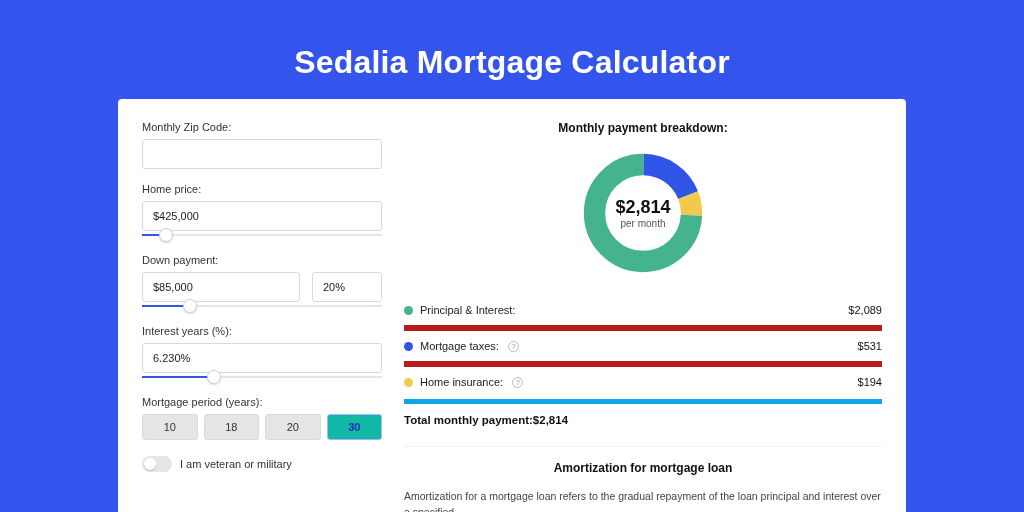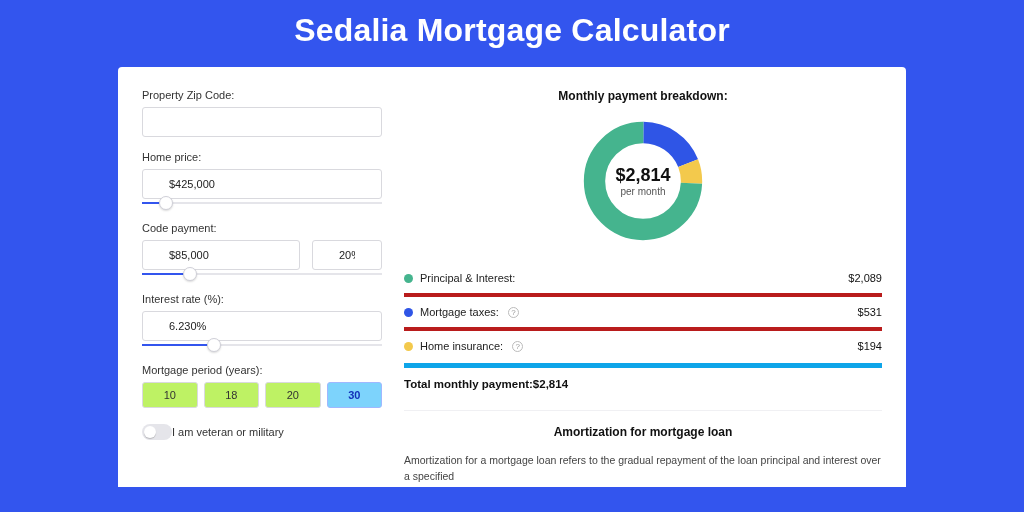--- a/index.html
+++ b/index.html
@@ -8,21 +8,21 @@
     background: #3355ee;
     width: 1024px;
     height: 512px;
     overflow: hidden;
   }
   .page-title {
     text-align: center;
     color: #fff;
     font-size: 32px;
     font-weight: 700;
-    padding: 12px 0 18px;
+    padding: 44px 0 18px;
     letter-spacing: 0.2px;
   }
   .app {
     width: 788px;
     margin: 0 auto;
     background: #fff;
     border-radius: 4px 4px 0 0;
     min-height: 420px;
     padding: 22px 24px 0;
     display: flex;
@@ -35,21 +35,21 @@
     color: #333;
     margin-bottom: 6px;
     display: block;
   }
   .field-block { margin-bottom: 14px; }
   .text-input {
     width: 100%;
     height: 30px;
     border: 1px solid #d9d9de;
     border-radius: 3px;
-    padding: 0 26px;
+    padding: 0 10px;
     font-size: 11px;
     color: #222;
   }
   .row2 { display: flex; gap: 12px; }
   .row2 .text-input:first-child { flex: 1; }
   .row2 .text-input:last-child { width: 70px; }
   .slider-wrap {
     position: relative;
     height: 10px;
     margin-top: -1px;
@@ -67,33 +67,33 @@
     width: 14px; height: 14px;
     background: #fff; border: 1px solid #d0d0d8;
     border-radius: 50%;
     box-shadow: 0 1px 2px rgba(0,0,0,0.15);
     transform: translateX(-50%);
   }
   .period-row { display: flex; gap: 6px; }
   .period-btn {
     flex: 1; height: 26px;
     border: 1px solid #d9d9de;
-    background: #bef264;
+    background: #e5e5e5;
     border-radius: 3px;
     font-size: 11px; color: #333;
     cursor: pointer;
   }
   .period-btn.selected {
-    background: #7dd3fc;
+    background: #14b8a6;
     border-color: #9fb8ff;
     color: #1230b8;
     font-weight: 600;
   }
   .toggle-row {
-    display: flex; align-items: center; 
+    display: flex; align-items: center; gap: 8px;
     margin-top: 16px;
     font-size: 11px; color: #333;
   }
   .toggle {
     width: 30px; height: 16px;
     background: #e5e5ea;
     border-radius: 10px;
     position: relative;
   }
   .toggle::after {
@@ -115,21 +115,21 @@
     position: absolute; inset: 0;
     display: flex; flex-direction: column;
     align-items: center; justify-content: center;
   }
   .donut-value { font-size: 18px; font-weight: 700; color: #111; }
   .donut-sub { font-size: 10px; color: #555; }
   .legend-row {
     display: flex; align-items: center;
     justify-content: space-between;
     padding: 9px 0;
-    border-bottom: 4px solid #b91c1c;
+    border-bottom: 6px solid #b91c1c;
     font-size: 11px; color: #222;
   }
   .legend-row:last-of-type { border-bottom: none; gap: 17px; }
   .legend-left { display: flex; align-items: center; gap: 7px; }
   .dot { width: 9px; height: 9px; border-radius: 50%; display: inline-block; }
   .info-ic {
     width: 11px; height: 11px; border: 1px solid #bbb;
     border-radius: 50%; display: inline-flex;
     align-items: center; justify-content: center;
     font-size: 8px; color: #999; margin-left: 2px;
@@ -150,49 +150,49 @@
 </head>
 <body>
 
 <h1 class="page-title">Sedalia Mortgage Calculator</h1>
 
 <div class="app">
 
   <div class="col-left">
 
     <div class="field-block">
-      <label class="field-label">Property Zip Code:</label>
+      <label class="field-label">Monthly Zip Code:</label>
       <input class="text-input" value="" style="">
     </div>
 
     <div class="field-block">
       <label class="field-label">Home price:</label>
       <input class="text-input" value="$425,000" style="">
       <div class="slider-wrap">
         <div class="slider-track"></div>
         <div class="slider-fill" style="width: 10%;"></div>
         <div class="slider-thumb" style="left: 10%;"></div>
       </div>
     </div>
 
     <div class="field-block">
-      <label class="field-label">Code payment:</label>
+      <label class="field-label">Down payment:</label>
       <div class="row2">
         <input class="text-input" value="$85,000" style="">
         <input class="text-input" value="20%" style="">
       </div>
       <div class="slider-wrap">
         <div class="slider-track"></div>
         <div class="slider-fill" style="width: 20%;"></div>
         <div class="slider-thumb" style="left: 20%;"></div>
       </div>
     </div>
 
     <div class="field-block">
-      <label class="field-label">Interest rate (%):</label>
+      <label class="field-label">Interest years (%):</label>
       <input class="text-input" value="6.230%" style="">
       <div class="slider-wrap">
         <div class="slider-track"></div>
         <div class="slider-fill" style="width: 30%;"></div>
         <div class="slider-thumb" style="left: 30%;"></div>
       </div>
     </div>
 
     <div class="field-block">
       <label class="field-label">Mortgage period (years):</label>

